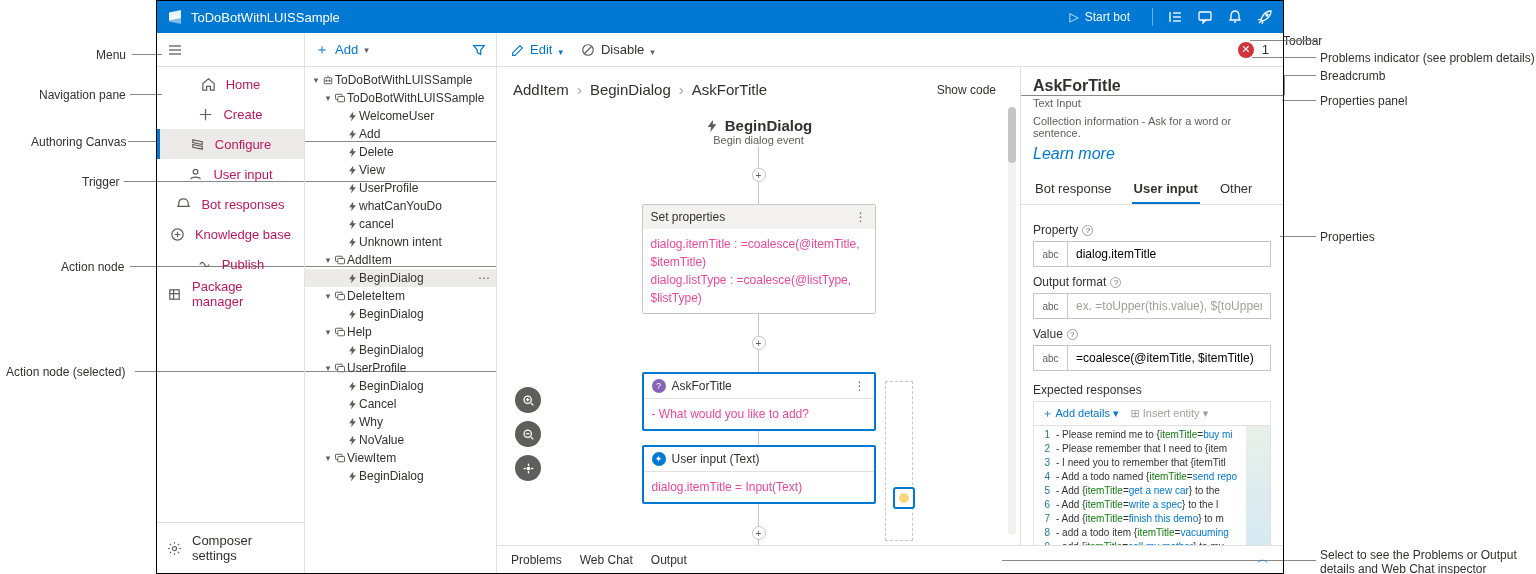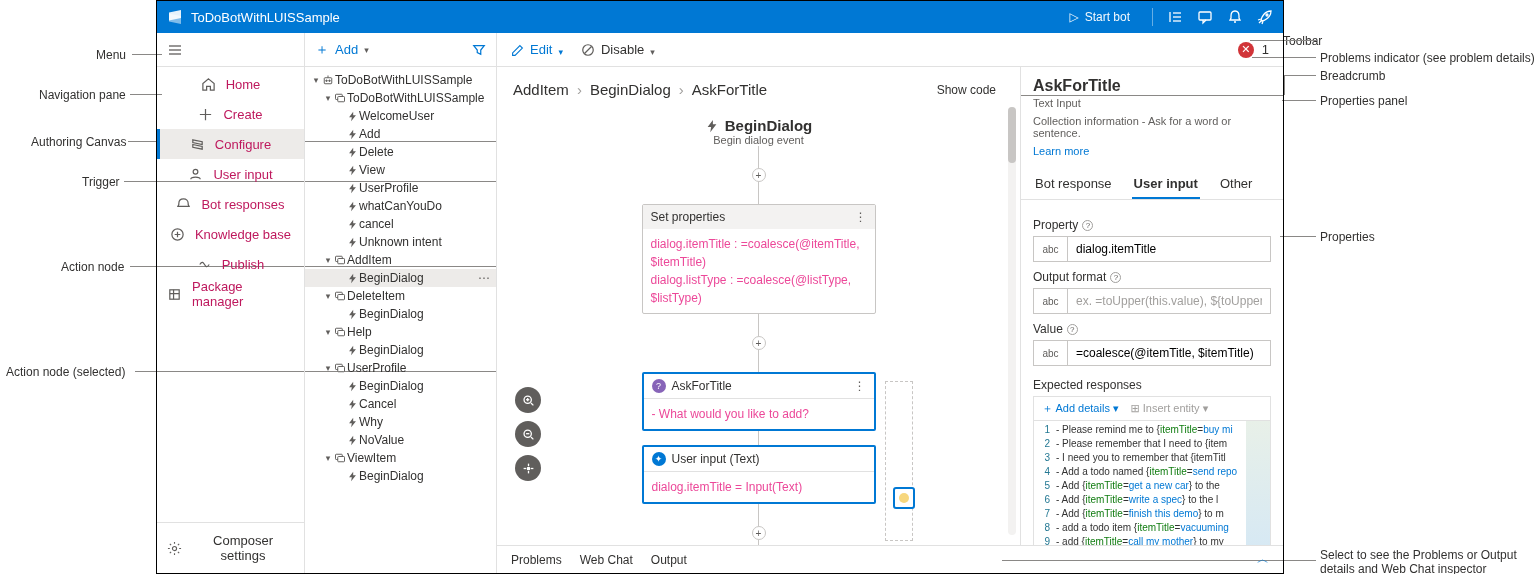--- a/index.html
+++ b/index.html
@@ -10,21 +10,21 @@
   .titlebar-right { display:flex; align-items:center; gap:14px; }
   .titlebar .icon { width:16px; height:16px; display:inline-flex; }
   .start-btn { display:flex; align-items:center; gap:6px; font-size:12px; opacity:.95; cursor:pointer; padding:2px 8px;}
   .body { flex:1; display:flex; min-height:0;}
   
   .nav { width:148px; border-right:1px solid #e1e1e1; display:flex; flex-direction:column;}
   .nav-top { height:34px; display:flex; align-items:center; padding:0 10px; border-bottom:1px solid #e1e1e1;}
   .nav-list { flex:1; overflow:auto; padding-top:2px;}
   .nav-item { display:flex; align-items:center; gap:10px; height:30px; padding:0 10px; cursor:pointer; font-size:13px; color:#be185d;justify-content:center;}
   .nav-item.active { background:#edebe9; border-left:3px solid #0078d4; padding-left:7px;}
-  .nav-footer { padding:10px; border-top:1px solid #e1e1e1; display:flex; align-items:center; gap:10px;text-align:center;}
+  .nav-footer { padding:10px; border-top:1px solid #e1e1e1; display:flex; align-items:center; gap:10px;}
   
   .outline { width:192px; border-right:1px solid #e1e1e1; display:flex; flex-direction:column;}
   .outline-toolbar { height:34px; display:flex; align-items:center; justify-content:space-between; padding:0 10px; border-bottom:1px solid #e1e1e1;}
   .add-btn { display:flex; align-items:center; gap:6px; color:#0078d4; cursor:pointer;}
   .tree { flex:1; overflow:auto; padding:4px 0; font-size:12px;}
   .tree-row { display:flex; align-items:center; height:18px; padding:0 6px; cursor:pointer; white-space:nowrap;}
   .tree-row .tw { width:10px; text-align:center; color:#605e5c; font-size:9px;}
   .tree-row .ic { width:14px; display:inline-flex; justify-content:center; color:#605e5c;}
   .tree-row.selected { background:#edebe9;}
   .indent-0{padding-left:6px}.indent-1{padding-left:18px}.indent-2{padding-left:30px}
@@ -63,21 +63,21 @@
   .zoom-ctrls{position:absolute;left:18px;bottom:64px;display:flex;flex-direction:column;gap:8px;}
   .zoom-btn{width:26px;height:26px;border-radius:50%;background:#605e5c;color:#fff;display:flex;align-items:center;justify-content:center;font-size:13px;cursor:pointer;}
   .bottombar{height:28px;border-top:1px solid #e1e1e1;display:flex;align-items:center;justify-content:space-between;padding:0 14px;font-size:12px;}
   .bottombar .tabs{display:flex;gap:18px;}
   
   .props { width:263px; border-left:1px solid #e1e1e1; display:flex; flex-direction:column; overflow:hidden;}
   .props-head{padding:10px 12px 6px;}
   .props-title{font-size:16px;font-weight:600;}
   .props-type{font-size:11px;color:#605e5c;margin-top:2px;}
   .props-desc{font-size:11px;color:#605e5c;margin-top:6px;}
-  .link{color:#0078d4;font-size:11px;cursor:pointer;display:inline-block;margin-top:6px;}
+  .link{color:#0078d4;font-size:16px;cursor:pointer;display:inline-block;margin-top:6px;font-style:italic;}
   .ptabs{display:flex;gap:18px;border-bottom:1px solid #e1e1e1;padding:6px 12px 0;}
   .ptab{padding:6px 2px;font-size:13px;cursor:pointer;color:#323130;}
   .ptab.active{border-bottom:2px solid #0078d4;font-weight:600;}
   .pbody{padding:10px 12px;flex:1;overflow:hidden;}
   .field-label{font-size:12px;margin:8px 0 4px;display:flex;align-items:center;gap:4px;color:#323130;}
   .field-row{display:flex;}
   .field-prefix{width:34px;border:1px solid #c8c6c4;border-right:none;display:flex;align-items:center;justify-content:center;font-size:10px;color:#605e5c;background:#fff;}
   .field-input{flex:1;border:1px solid #c8c6c4;padding:5px 8px;font-size:12px;outline:none;}
   .field-input::placeholder{color:#a19f9d;}
   .exp-toolbar{display:flex;align-items:center;gap:12px;border:1px solid #e1e1e1;border-bottom:none;padding:4px 8px;font-size:11px;color:#605e5c;}

